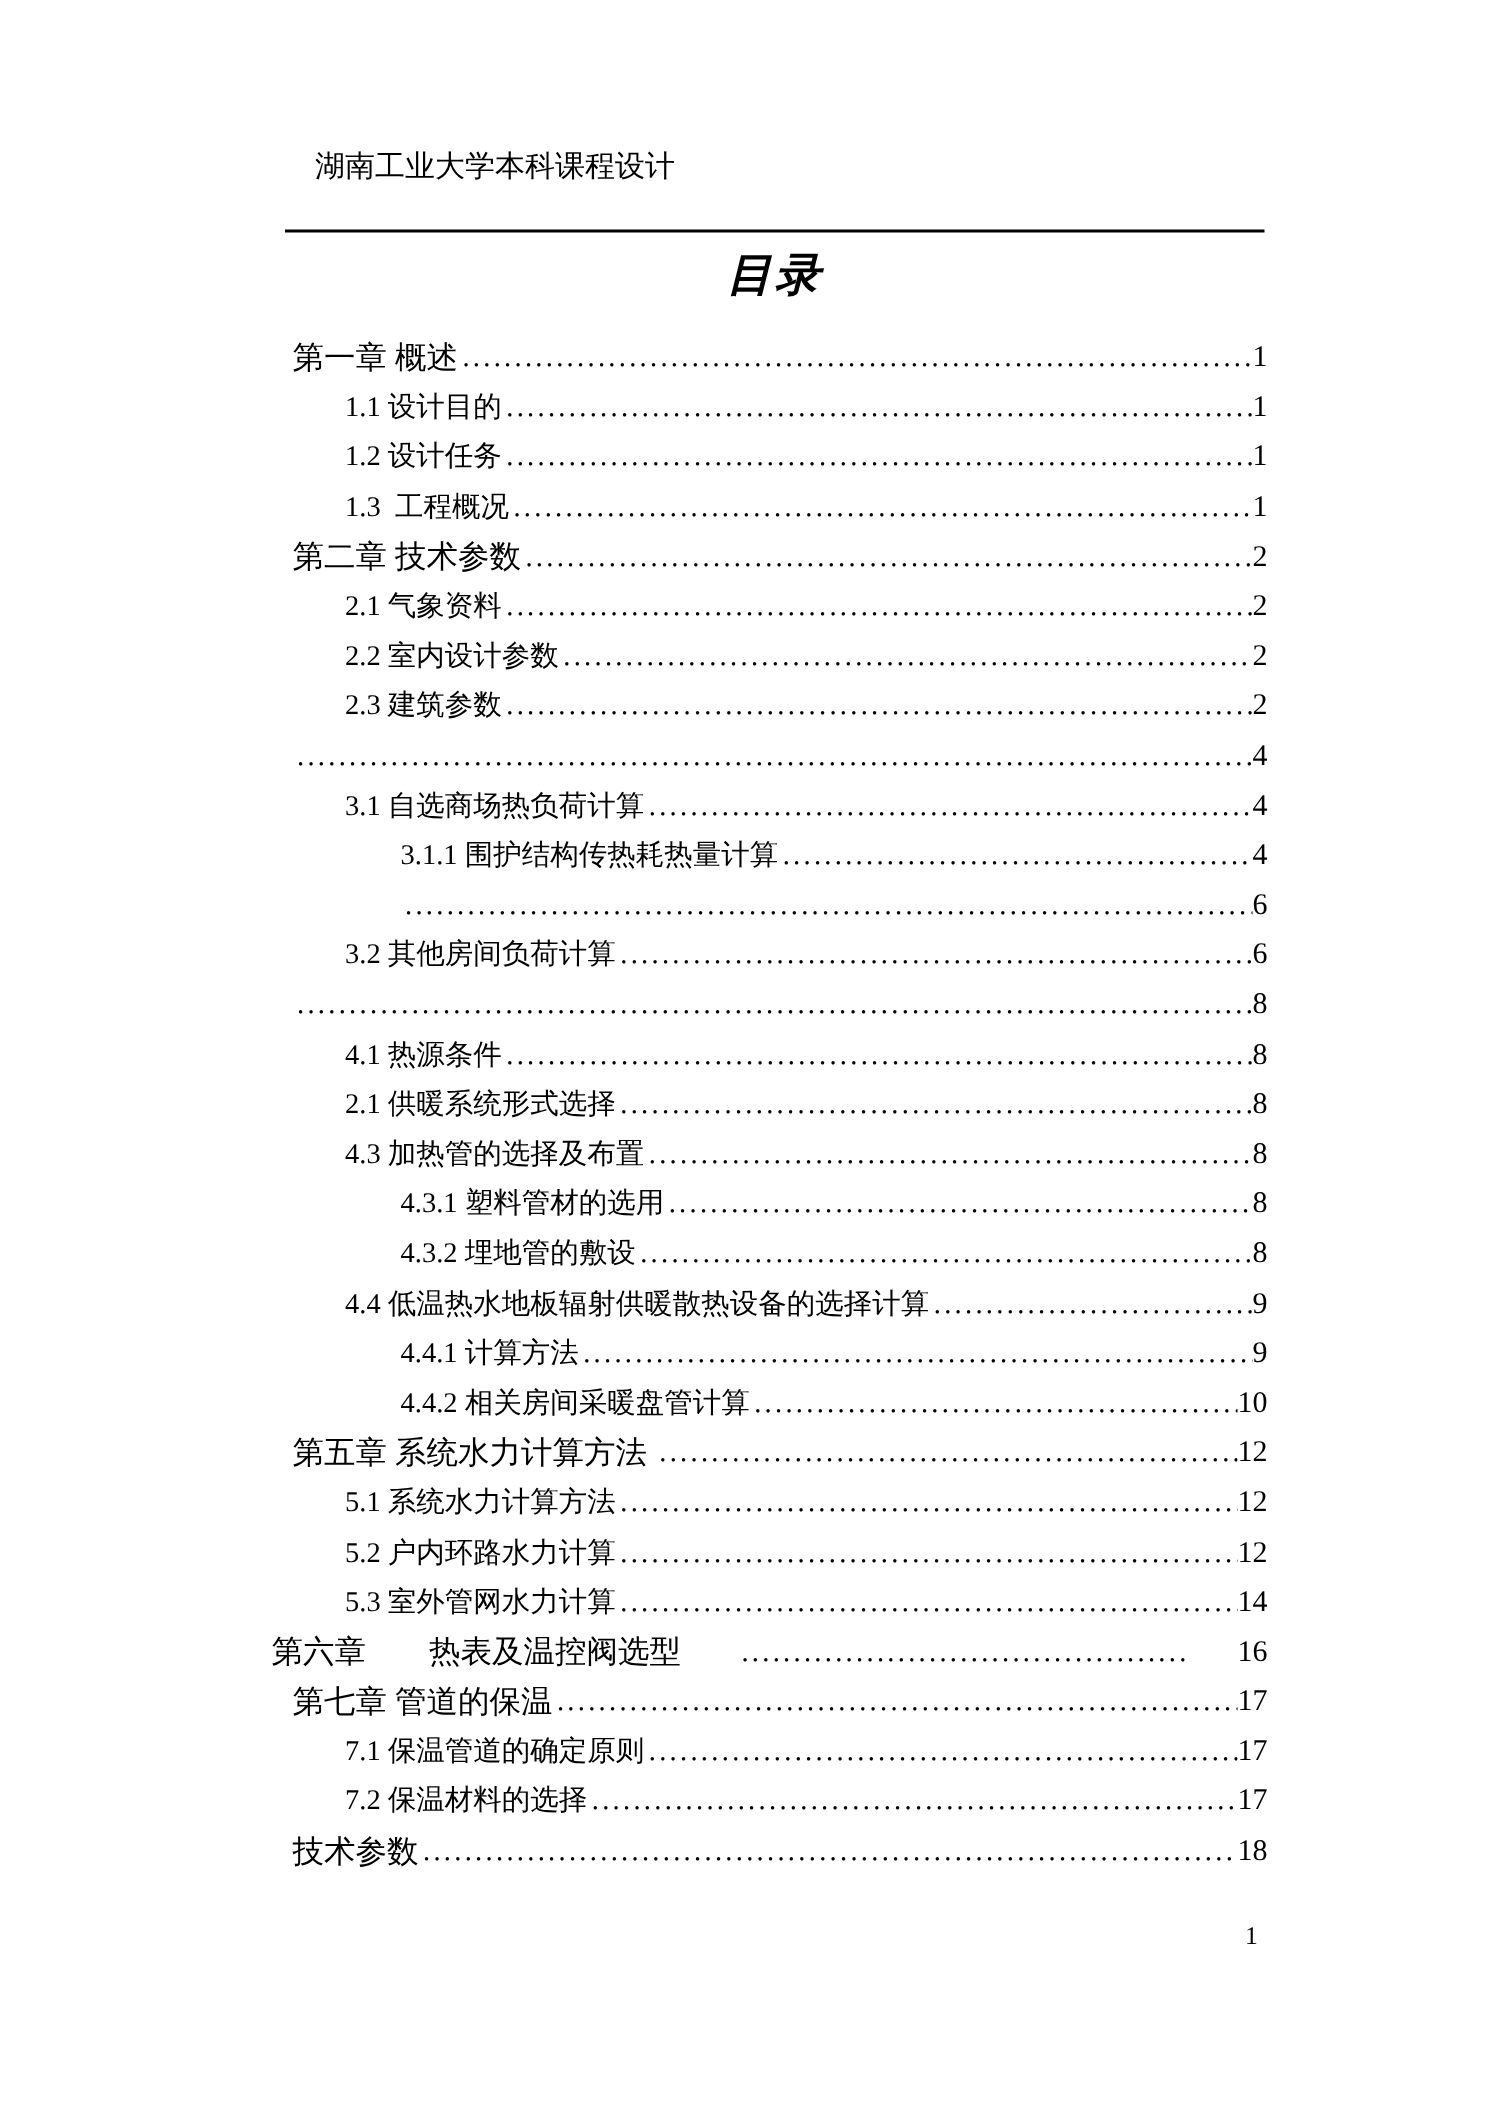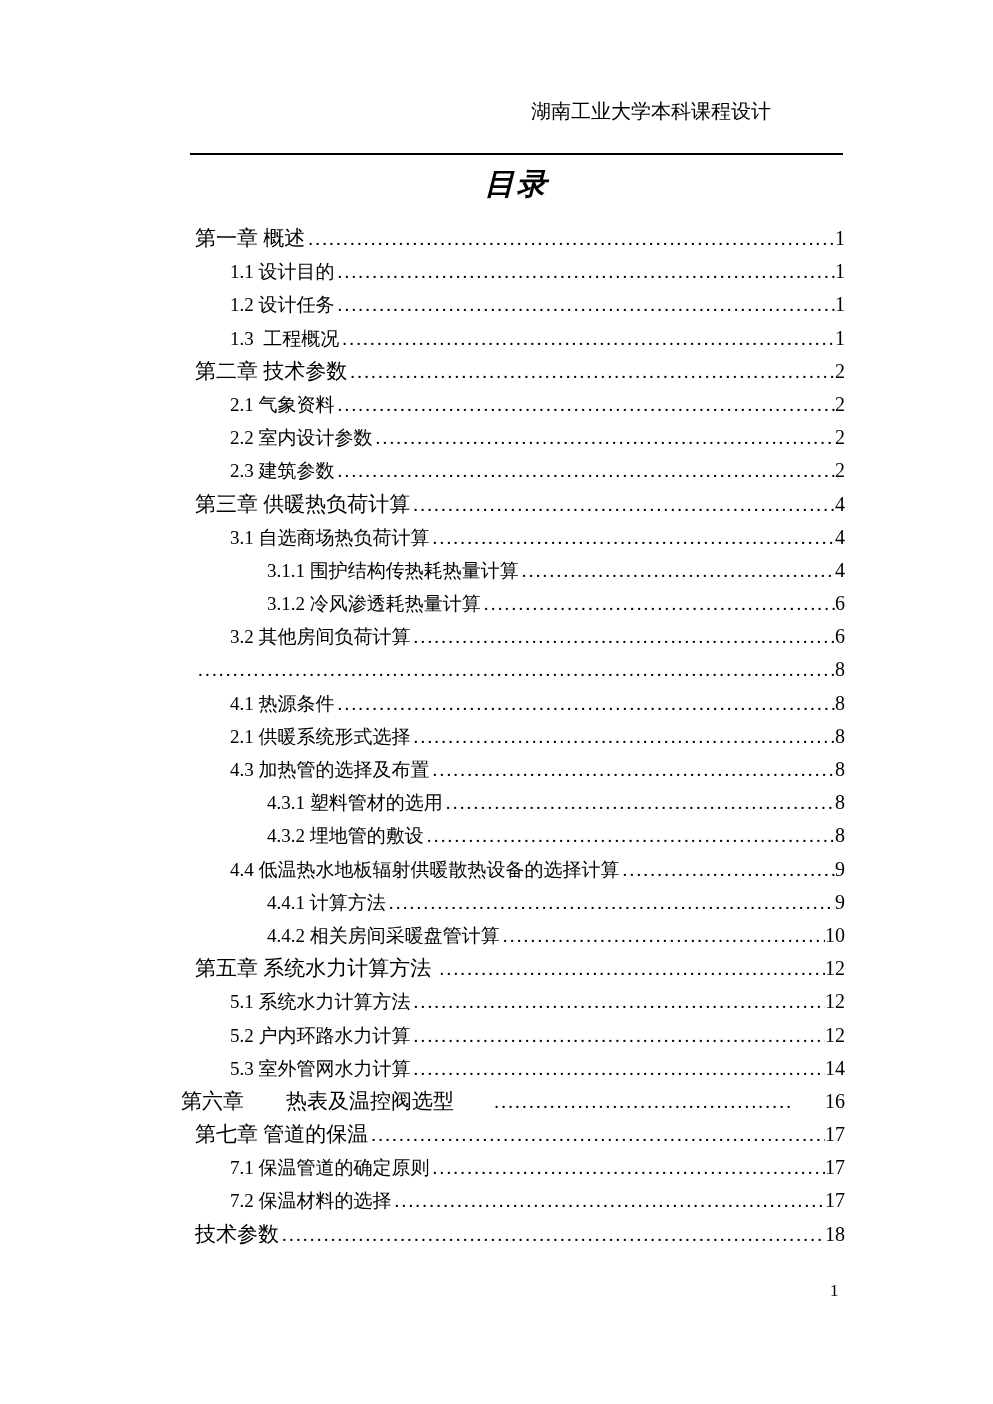--- a/index.html
+++ b/index.html
@@ -11,21 +11,21 @@
     font-family:"Liberation Serif","DejaVu Serif",serif;
     overflow:hidden;
   }
   .page-header {
     position:absolute;
     top:72px; left:190px; width:653px;
     box-sizing:border-box;
     border-bottom:2px solid #000;
     padding-bottom:3px;
     padding-right:72px;          
-    text-align:right;
+    text-align:left;
     font-size:20px; line-height:26px;
     white-space:pre;
   }
   .doc-title {
     position:absolute;
     top:163px; left:190px; width:653px;
     margin:0;
     text-align:center;
     font-size:30px; line-height:42px;
     font-weight:bold;
@@ -109,36 +109,34 @@
     <span class="toc-label">2.2 室内设计参数</span>
     <span class="toc-leader">................................................................................................................................................................................................................................................</span>
     <span class="toc-page">2</span>
   </div>
       <div class="toc-row lv-2">
     <span class="toc-label">2.3 建筑参数</span>
     <span class="toc-leader">................................................................................................................................................................................................................................................</span>
     <span class="toc-page">2</span>
   </div>
       <div class="toc-row lv-1">
-    <span class="toc-label">第三章 供暖热负荷计算</span>
     <span class="toc-leader">................................................................................................................................................................................................................................................</span>
     <span class="toc-page">4</span>
   </div>
       <div class="toc-row lv-2">
     <span class="toc-label">3.1 自选商场热负荷计算</span>
     <span class="toc-leader">................................................................................................................................................................................................................................................</span>
     <span class="toc-page">4</span>
   </div>
       <div class="toc-row lv-3">
     <span class="toc-label">3.1.1 围护结构传热耗热量计算</span>
     <span class="toc-leader">................................................................................................................................................................................................................................................</span>
     <span class="toc-page">4</span>
   </div>
       <div class="toc-row lv-3">
-    <span class="toc-label">3.1.2 冷风渗透耗热量计算</span>
     <span class="toc-leader">................................................................................................................................................................................................................................................</span>
     <span class="toc-page">6</span>
   </div>
       <div class="toc-row lv-2">
     <span class="toc-label">3.2 其他房间负荷计算</span>
     <span class="toc-leader">................................................................................................................................................................................................................................................</span>
     <span class="toc-page">6</span>
   </div>
       <div class="toc-row lv-1">
     <span class="toc-leader">................................................................................................................................................................................................................................................</span>

